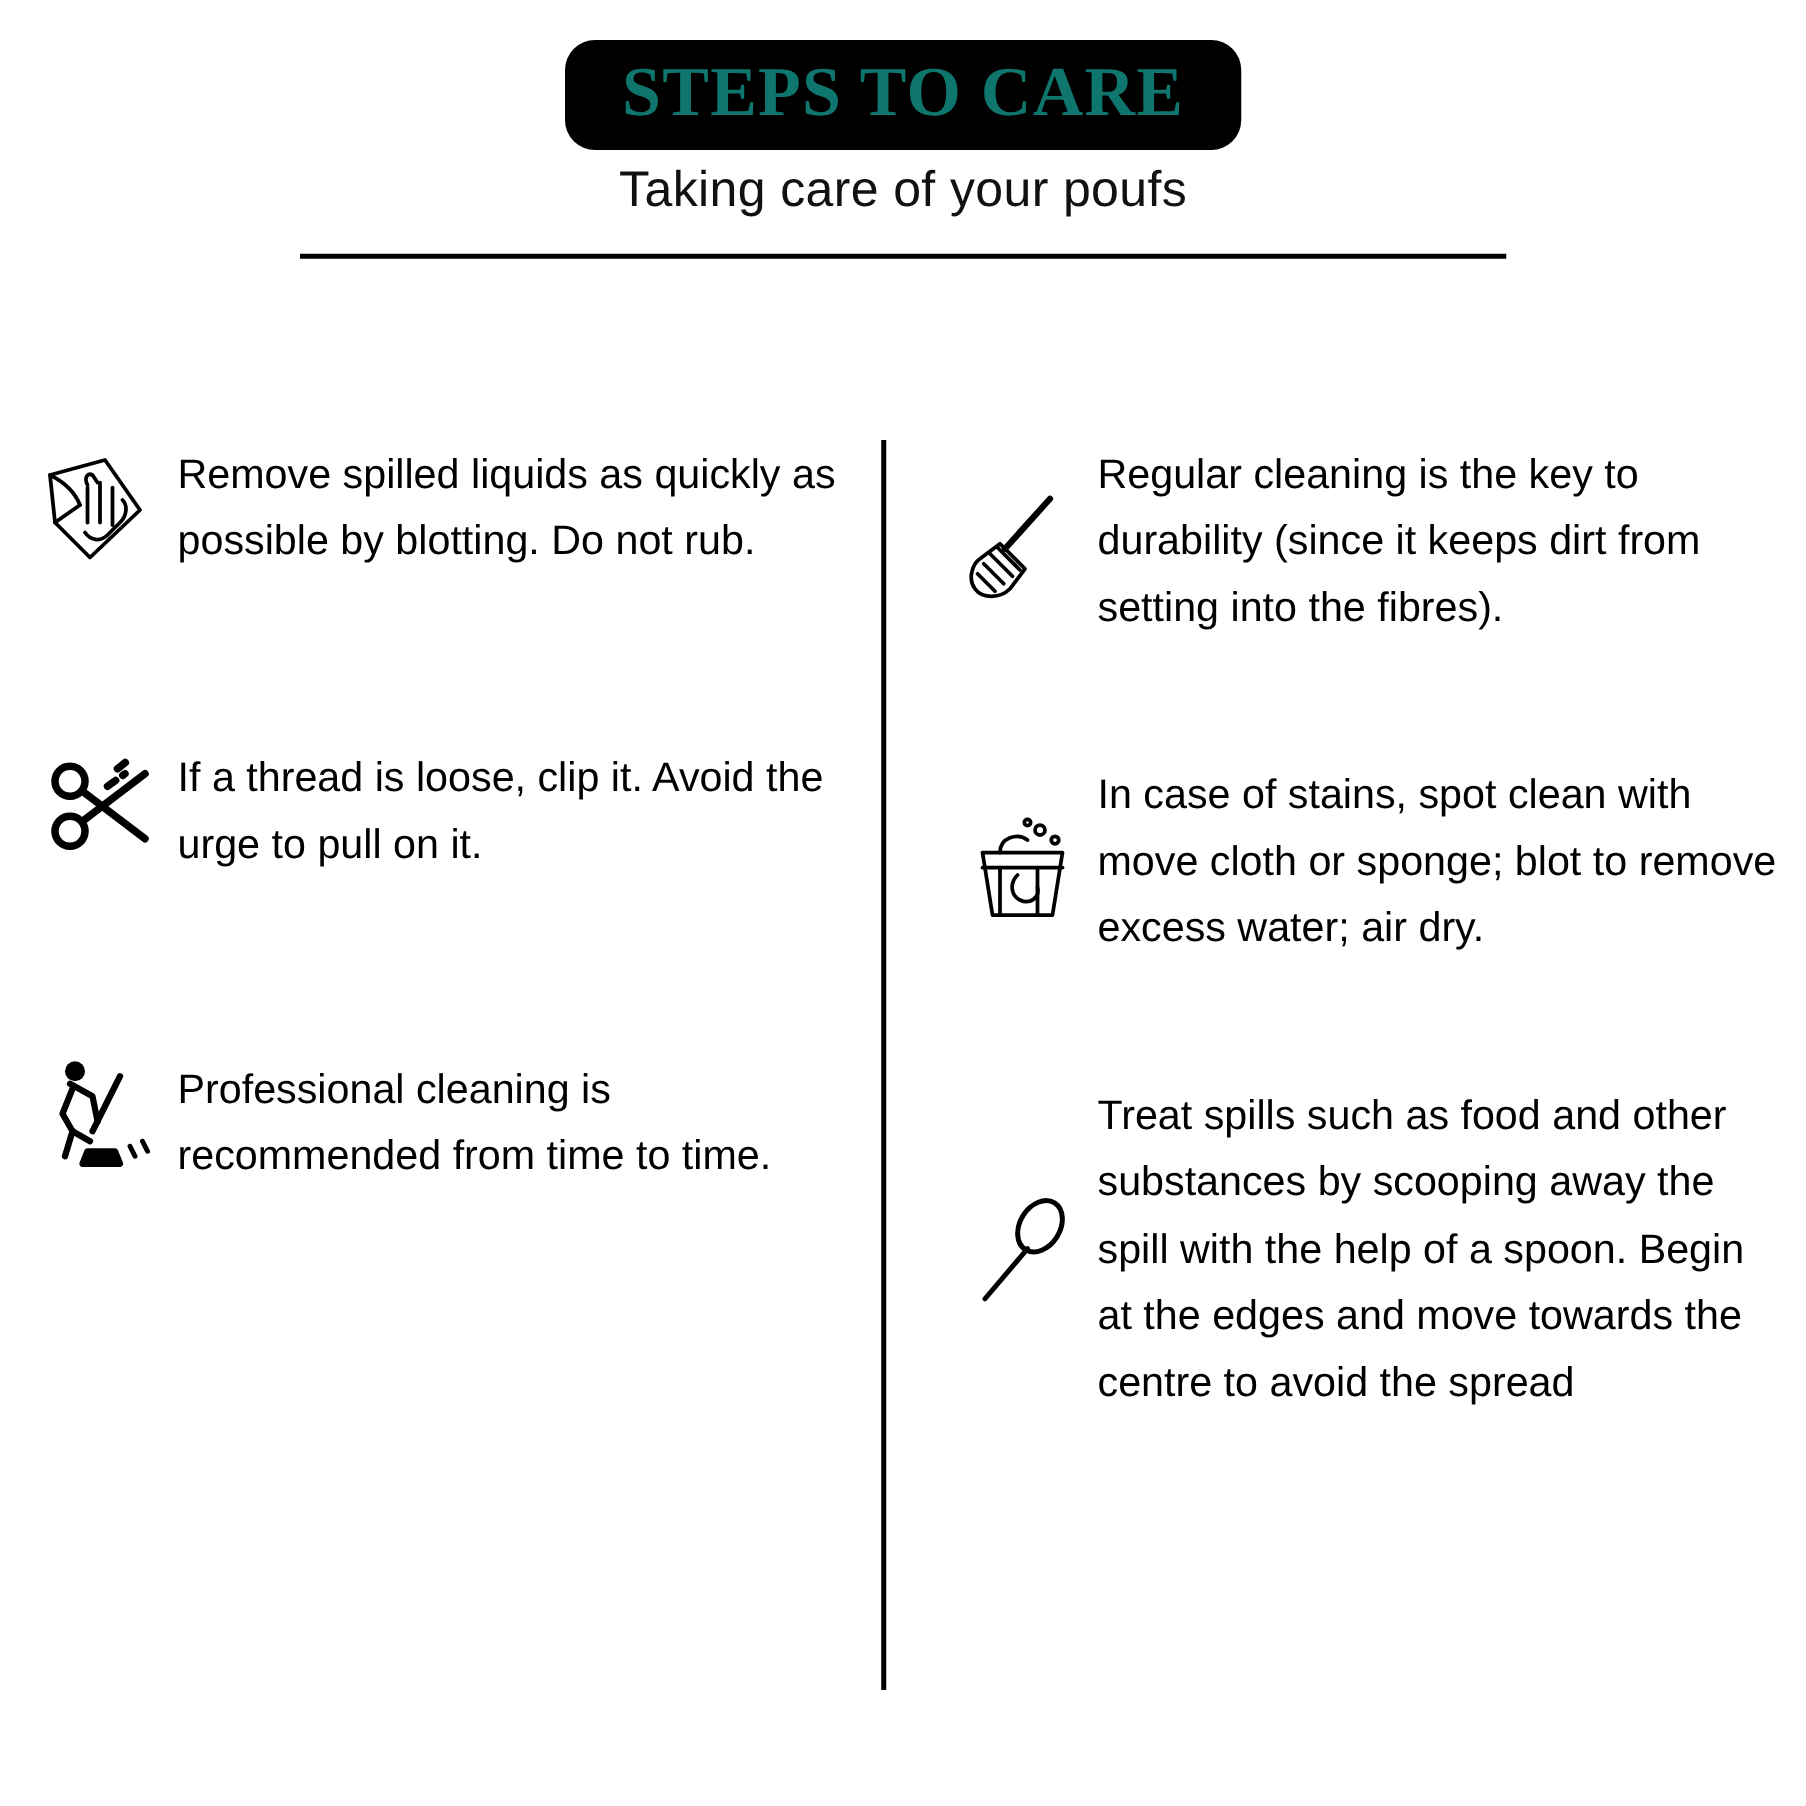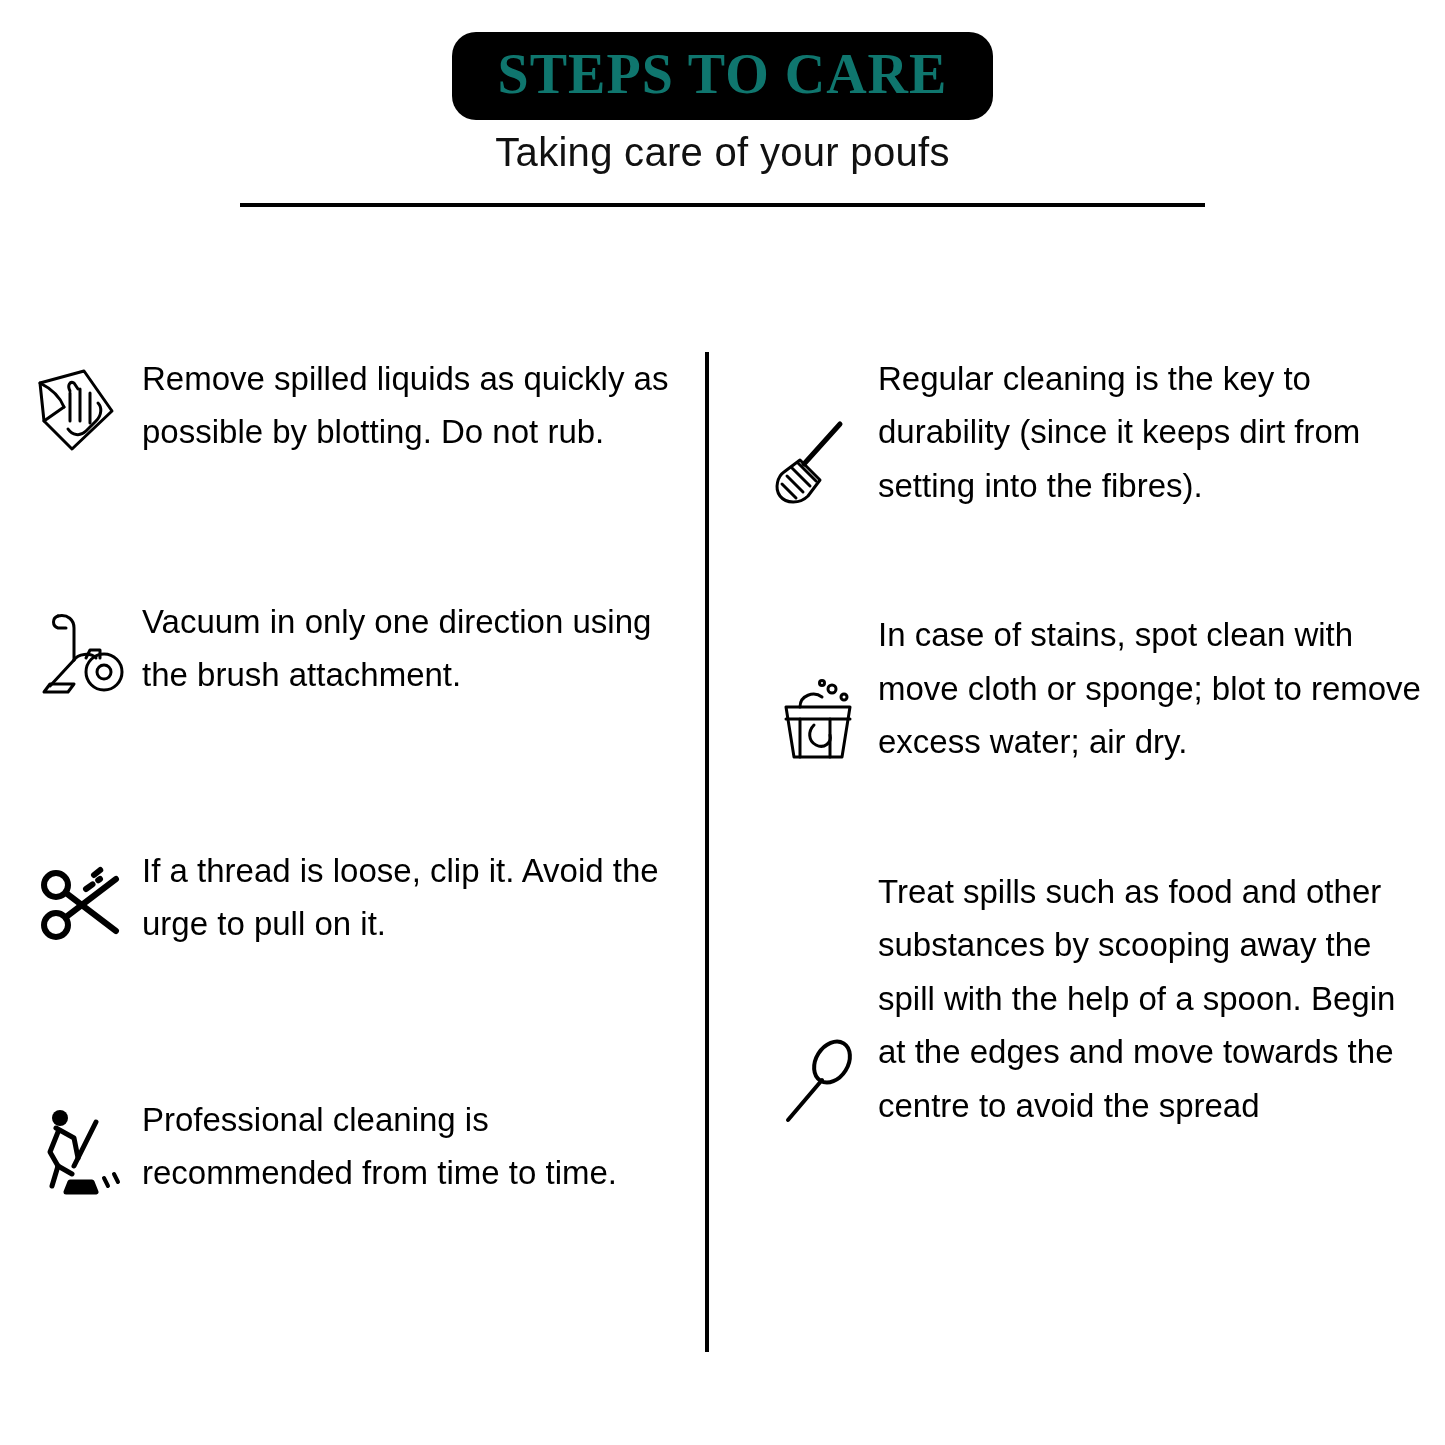--- a/index.html
+++ b/index.html
@@ -79,21 +79,21 @@
     left: 705px;
     top: 352px;
     width: 4px;
     height: 1000px;
     background: #000000;
   }
 
   
   .tip {
     display: flex;
-    align-items: flex-end;
+    align-items: center;
   }
   .tip .icon {
     flex: 0 0 auto;
     width: 120px;
     display: flex;
     justify-content: center;
     align-items: flex-start;
   }
   .tip .icon svg {
     display: block;
@@ -149,35 +149,20 @@
             <path d="M36 30 L36 58"></path>
             <path d="M46 26 L46 58"></path>
             <path d="M56 30 L56 60"></path>
             <path d="M64 40 C68 44 68 52 62 58 L52 68 C46 74 38 72 34 66"></path>
             <path d="M36 28 C33 22 36 18 40 20 L44 26"></path>
           </svg>
         </div>
         <div class="text">Remove spilled liquids as quickly as possible by blotting. Do not rub.</div>
       </div>
 
-      <div class="tip">
-        <div class="icon">
-          <svg width="96" height="96" viewBox="0 0 96 96" fill="none" stroke="#000" stroke-width="3" stroke-linecap="round" stroke-linejoin="round">
-            <path d="M24 10 C34 8 40 14 40 22 L40 54"></path>
-            <path d="M24 10 C18 12 18 20 24 22 L32 22"></path>
-            <circle cx="70" cy="66" r="18"></circle>
-            <circle cx="70" cy="66" r="7"></circle>
-            <path d="M40 54 C44 48 56 46 62 52"></path>
-            <path d="M40 54 L16 80"></path>
-            <path d="M10 86 L34 86 L40 78 L16 78 Z"></path>
-            <path d="M52 52 L56 44 L66 44 L66 52"></path>
-          </svg>
-        </div>
-        <div class="text">Vacuum in only one direction using the brush attachment.</div>
-      </div>
 
       <div class="tip">
         <div class="icon">
           <svg width="96" height="96" viewBox="0 0 96 96" fill="none" stroke="#000" stroke-width="6" stroke-linecap="round" stroke-linejoin="round">
             <circle cx="22" cy="30" r="12"></circle>
             <circle cx="22" cy="70" r="12"></circle>
             <path d="M32 38 L82 76"></path>
             <path d="M32 62 L82 24"></path>
             <path d="M60 20 L70 12" stroke-dasharray="8 7"></path>
             <path d="M52 34 L66 24" stroke-dasharray="8 7"></path>

